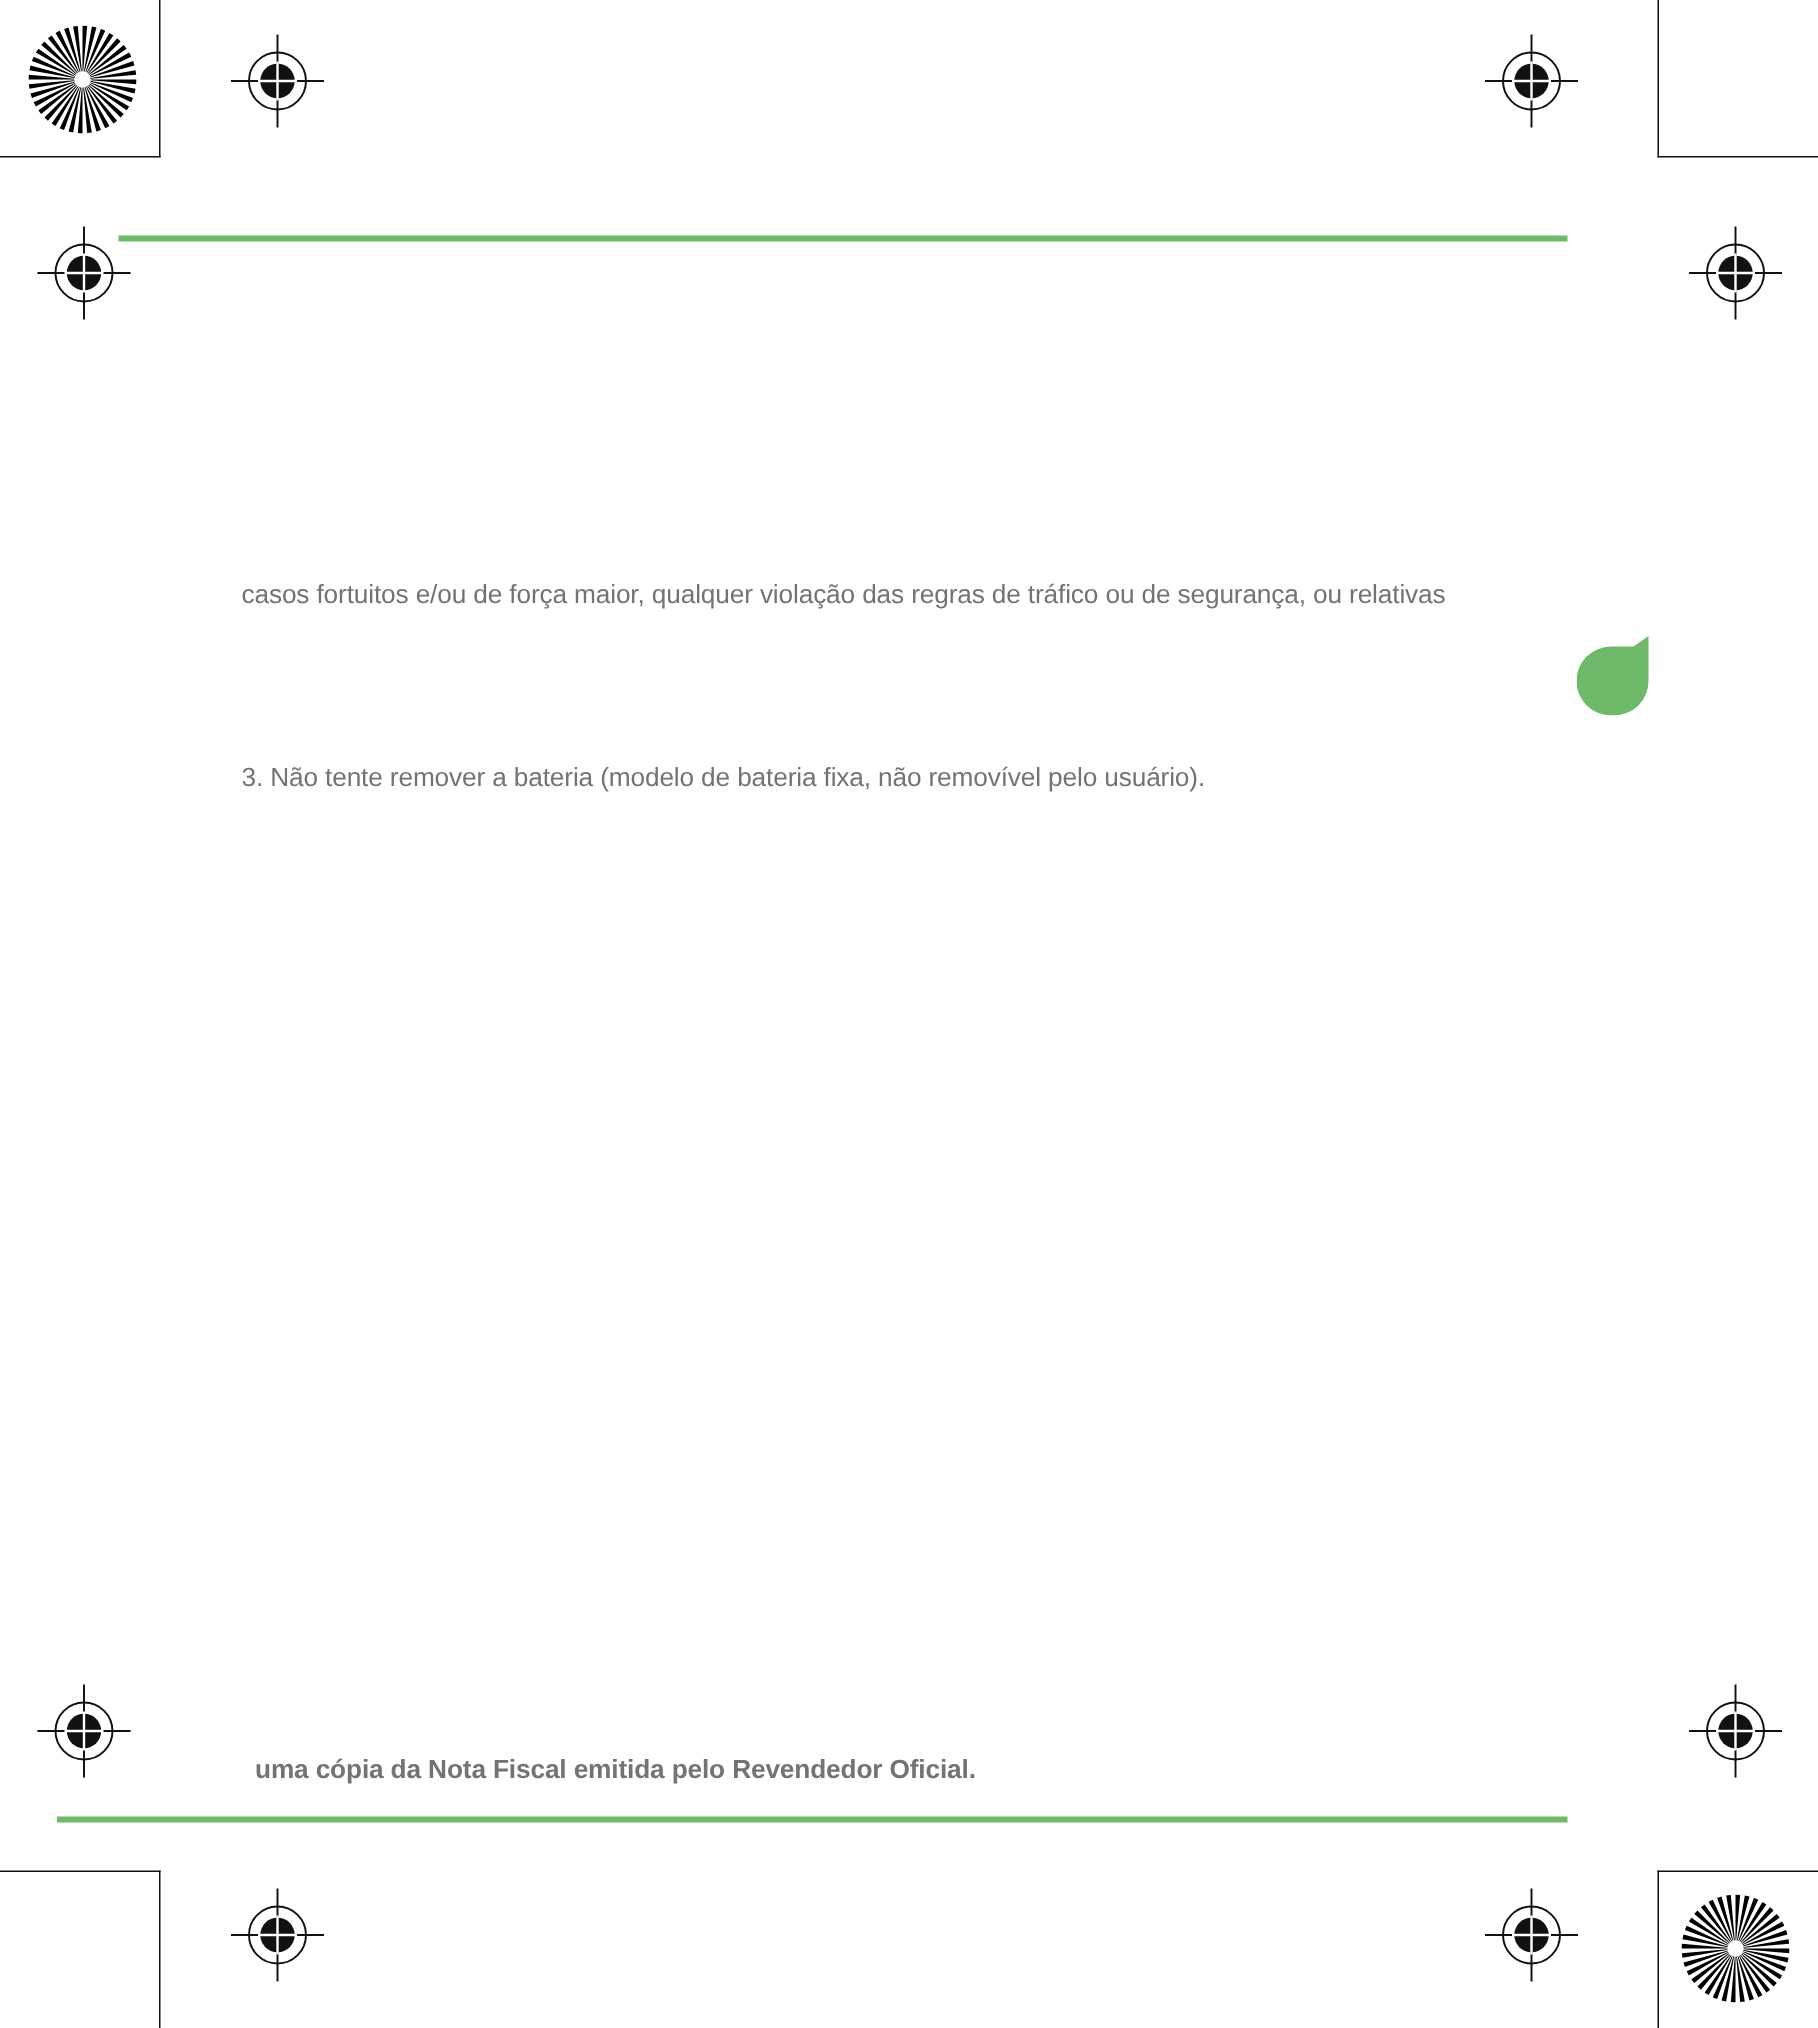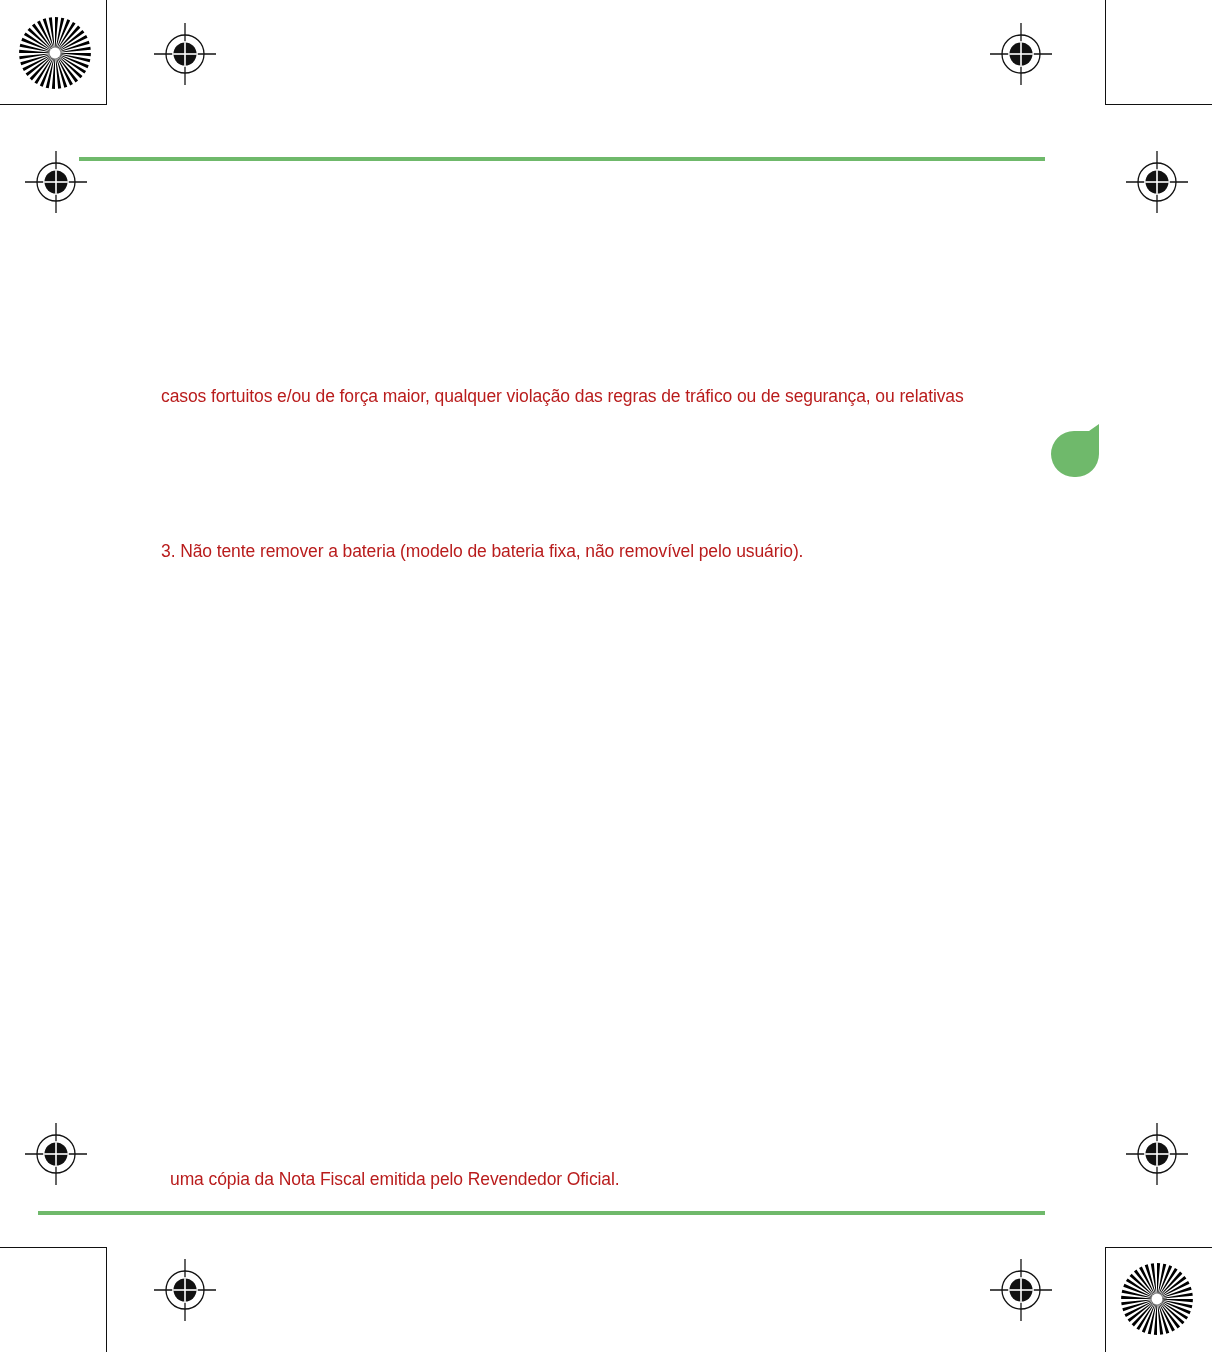--- a/index.html
+++ b/index.html
@@ -70,30 +70,30 @@
     position: absolute;
     left: 1051px;
     top: 424px;
     width: 52px;
     height: 53px;
   }
 
   
   .doc-text {
     position: absolute;
-    color: #b91c1c;
+    color: #737373;
     font-size: 17.5px;
     line-height: 1.25;
     letter-spacing: -0.1px;
     white-space: nowrap;
   }
   .para-line-1 { left: 161px; top: 386px;  }
   .para-line-2 { left: 161px; top: 433px;  }
-  .item-3      { left: 161px; top: 541px;  }
-  .footer-line { left: 170px; top: 1169px; }
+  .item-3      { left: 161px; top: 508px;  }
+  .footer-line { left: 170px; top: 1169px; font-weight: bold; }
 </style>
 </head>
 <body>
 
 <div id="page">
 
   <div class="corner-box tl"></div>
   <div class="corner-box tr"></div>
   <div class="corner-box bl"></div>
   <div class="corner-box br"></div>

